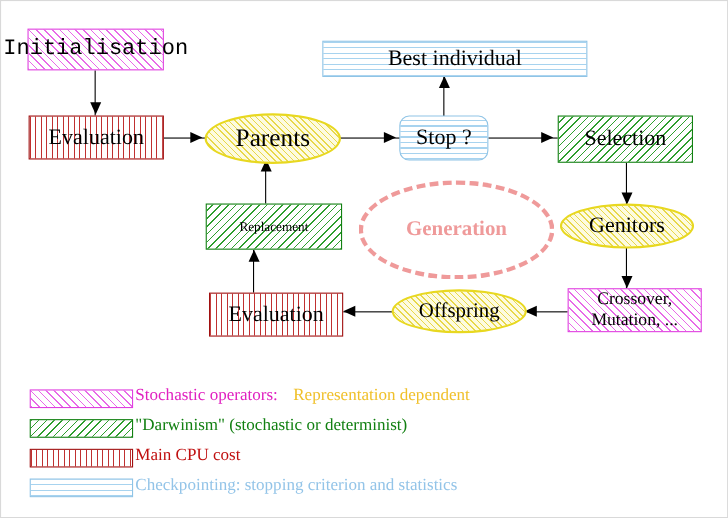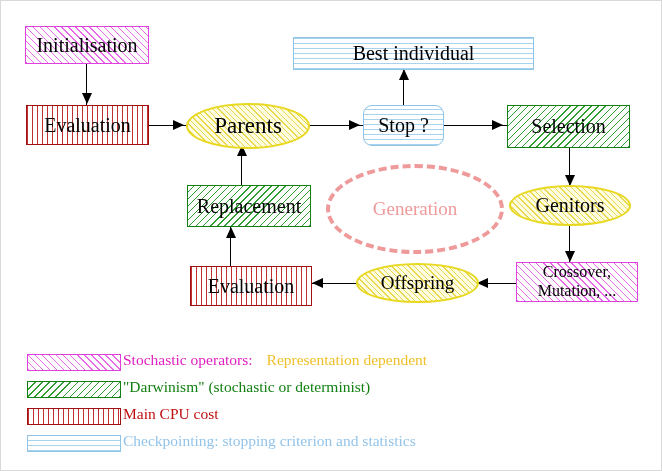--- a/index.html
+++ b/index.html
@@ -98,20 +98,21 @@
   #generation-ellipse {
     position: absolute;
     border: 4px dashed #ef9a9a;
     border-radius: 50%;
     background: transparent;
     display: flex;
     align-items: center;
     justify-content: center;
     color: #ef9a9a;
     z-index: 1;
+    font-weight: bold;
   }
 
   
   #legend { position: absolute; left: 0; top: 336px; width: 662px; margin-top: 14px; }
   .legend-row { position: relative; height: 27px; }
   .legend-swatch {
     position: absolute;
     left: 26px;
     top: 3px;
     width: 94px;
@@ -162,21 +163,21 @@
   <div class="edge v" style="left:229px; top:226px; height:42px;"></div>
   <div class="arrow up" style="left:224.7px; top:226px;"></div>
 
   <div class="edge v" style="left:240px; top:144px; height:42px;"></div>
   <div class="arrow up" style="left:235.7px; top:144px;"></div>
 
   <div id="generation-ellipse" style="left:325px; top:163px; width:170px; height:82px; font-size:19px;">
     <span>Generation</span>
   </div>
 
-  <div class="node fill-magenta" style="left:24px; top:25px; width:124px; height:38px; font-size:20px;">
+  <div class="node fill-magenta" style="left:24px; top:25px; width:124px; height:38px; font-size:20px;font-family:Liberation Mono, monospace;">
     <span class="lbl">Initialisation</span>
   </div>
 
   <div class="node fill-red" style="left:25px; top:104px; width:123px; height:40px; font-size:20px;">
     <span class="lbl">Evaluation</span>
   </div>
 
   <div class="node fill-yellow ellipse" style="left:185px; top:102px; width:124px; height:46px; font-size:23px;">
     <span class="lbl">Parents</span>
   </div>
@@ -203,21 +204,21 @@
   </div>
 
   <div class="node fill-yellow ellipse" style="left:355px; top:262px; width:123px; height:40px; font-size:19px;">
     <span class="lbl">Offspring</span>
   </div>
 
   <div class="node fill-red" style="left:189px; top:265px; width:122px; height:40px; font-size:20px;">
     <span class="lbl">Evaluation</span>
   </div>
 
-  <div class="node fill-green" style="left:186px; top:184px; width:124px; height:42px; font-size:20px;">
+  <div class="node fill-green" style="left:186px; top:184px; width:124px; height:42px; font-size:12px;">
     <span class="lbl">Replacement</span>
   </div>
 
   <div id="legend">
 
     <div class="legend-row">
       <div class="legend-swatch fill-magenta"></div>
       <div class="legend-text">
         <span style="color:#e020c0;">Stochastic operators:</span><span class="seg2" style="color:#f0c02a;">Representation dependent</span>
       </div>

